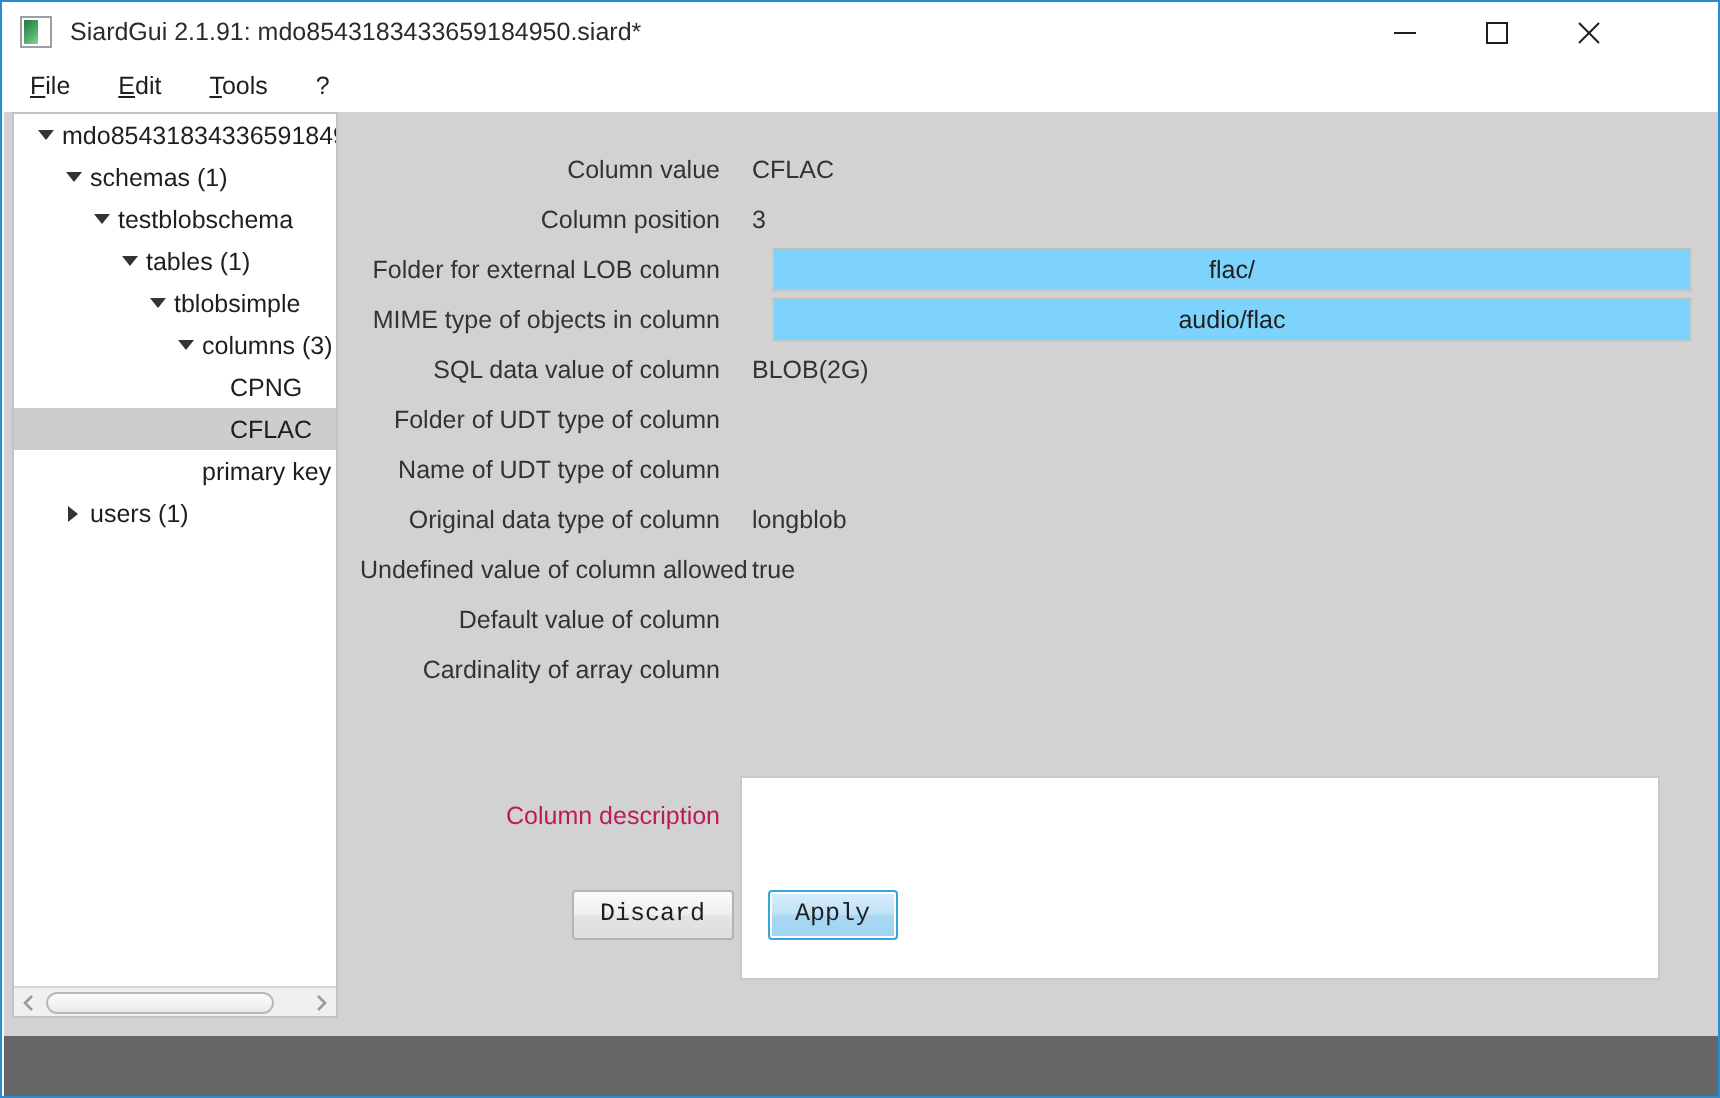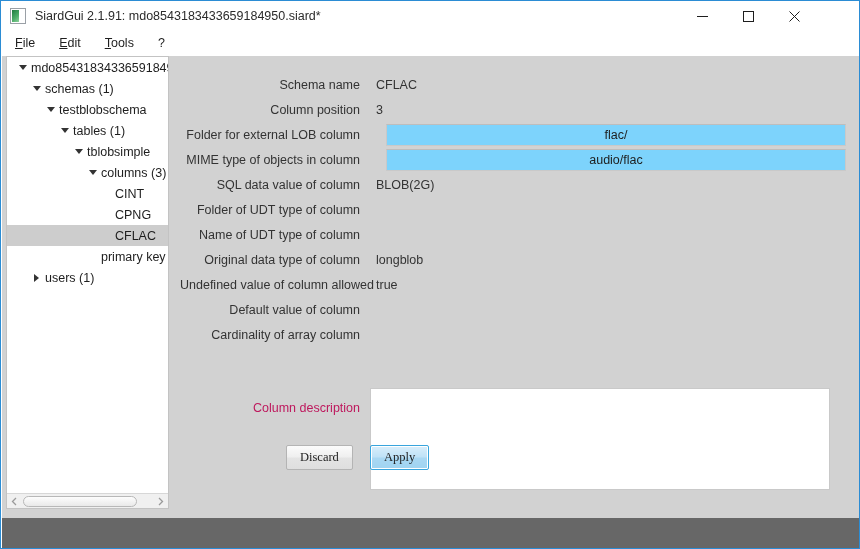--- a/index.html
+++ b/index.html
@@ -287,21 +287,21 @@
 
   
   #buttons {
     position: absolute;
     left: 106px;
     top: 389px;
     display: flex;
     align-items: center;
   }
   .btn {
-    font-family: Liberation Serif, serif;
+    font-family: Liberation Mono, monospace;
     font-size: 12.5px;
     color: #1e1e1e;
     height: 25px;
     padding: 0 13px;
     background: linear-gradient(180deg,#fbfbfb 0%, #efefef 48%, #e4e4e4 52%, #dedede 100%);
     border: 1px solid #b4b4b4;
     border-radius: 2px;
     box-sizing: border-box;
     cursor: default;
     line-height: 1;
@@ -403,25 +403,20 @@
           <div class="tree-row">
             <div style="width: 79px; flex: 0 0 auto;"></div>
             <div class="tw">
               <div class="caret-down"></div>
             </div>
             <div class="tree-label">columns (3)</div>
           </div>
           <div class="tree-row">
             <div style="width: 93px; flex: 0 0 auto;"></div>
             <div class="tw empty"></div>
-            <div class="tree-label">CINT</div>
-          </div>
-          <div class="tree-row">
-            <div style="width: 93px; flex: 0 0 auto;"></div>
-            <div class="tw empty"></div>
             <div class="tree-label">CPNG</div>
           </div>
           <div class="tree-row selected">
             <div style="width: 93px; flex: 0 0 auto;"></div>
             <div class="tw empty"></div>
             <div class="tree-label">CFLAC</div>
           </div>
           <div class="tree-row">
             <div style="width: 79px; flex: 0 0 auto;"></div>
             <div class="tw empty"></div>
@@ -449,21 +444,21 @@
         </div>
       </div>
     </div>
 
     <div id="splitter"></div>
 
     <div id="form-panel">
 
       <div id="form-rows">
           <div class="form-row" style="top: 16px;">
-            <div class="form-label">Schema name</div>
+            <div class="form-label">Column value</div>
             <div class="form-value">CFLAC</div>
           </div>
           <div class="form-row" style="top: 41px;">
             <div class="form-label">Column position</div>
             <div class="form-value">3</div>
           </div>
           <div class="form-row" style="top: 66px;">
             <div class="form-label">Folder for external LOB column</div>
             <input type="text" class="form-input" value="flac/" style="">
           </div>

